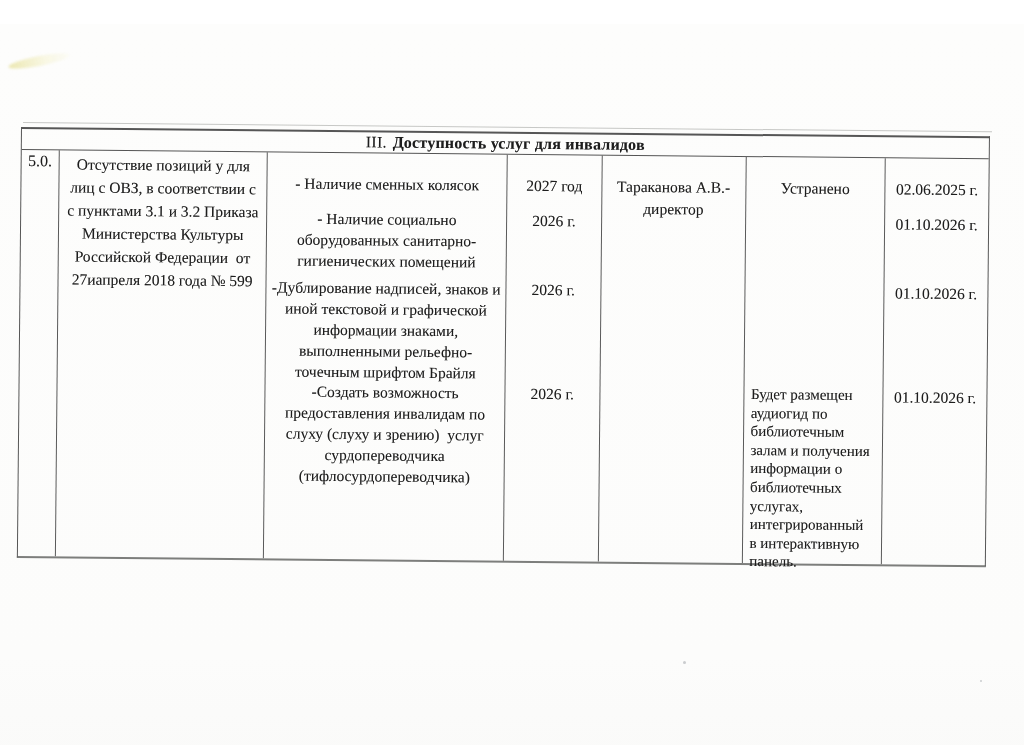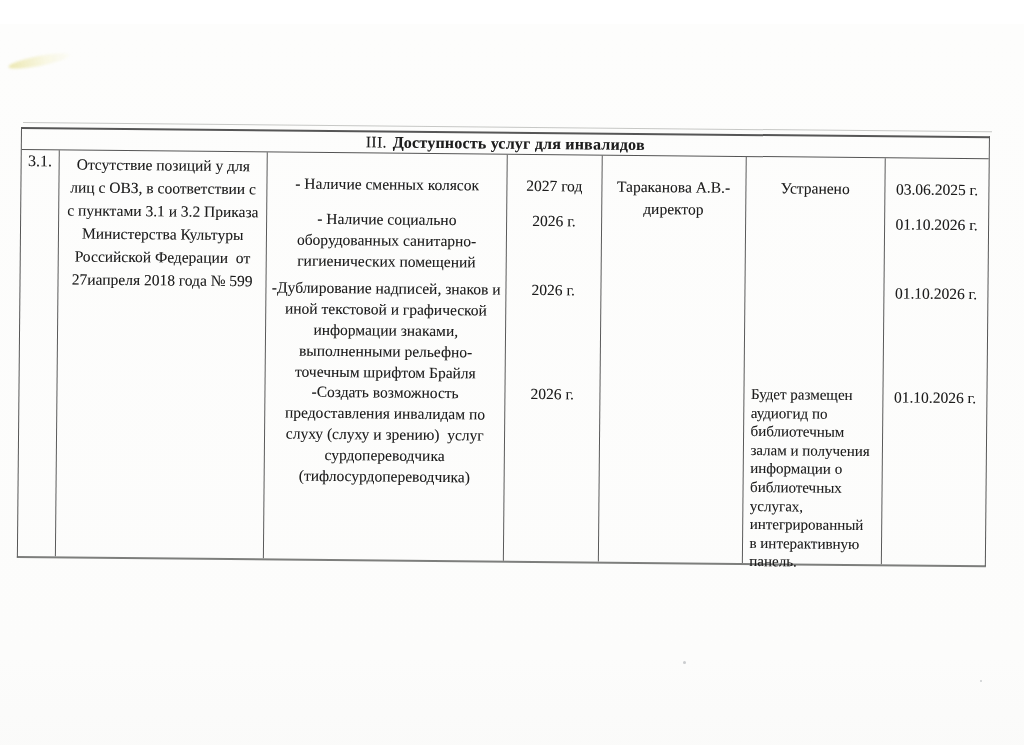--- a/index.html
+++ b/index.html
@@ -99,21 +99,21 @@
     <div class="tbl">
 
       <div class="thead">
         <span class="sec-num">III.</span>
         <span class="sec-title">Доступность услуг для инвалидов</span>
       </div>
 
       <div class="trow">
 
         <div class="cell c1">
-          <span>3.1.</span>
+          <span>5.0.</span>
         </div>
 
         <div class="cell c2">
           <div class="def">Отсутствие позиций у для лиц с ОВЗ, в соответствии с  с пунктами 3.1 и 3.2 Приказа Министерства Культуры Российской Федерации  от 27иапреля 2018 года № 599</div>
         </div>
 
         <div class="cell c3">
           <div class="blk t0">- Наличие сменных колясок</div>
           <div class="blk t1 narrow">- Наличие социально оборудованных санитарно-гигиенических помещений</div>
           <div class="blk t2">-Дублирование надписей, знаков и иной текстовой и графической информации знаками, выполненными рельефно-точечным шрифтом Брайля</div>
@@ -130,21 +130,21 @@
         <div class="cell c5">
           <div class="blk t0 resp">Тараканова А.В.- директор</div>
         </div>
 
         <div class="cell c6">
           <div class="blk t0">Устранено</div>
           <div class="blk status-long t3">Будет размещен аудиогид по библиотечным залам и получения информации о библиотечных услугах, интегрированный в интерактивную панель.</div>
         </div>
 
         <div class="cell c7">
-          <div class="blk t0 date">03.06.2025 г.</div>
+          <div class="blk t0 date">02.06.2025 г.</div>
           <div class="blk t1 date">01.10.2026 г.</div>
           <div class="blk t2 date">01.10.2026 г.</div>
           <div class="blk t3 date">01.10.2026 г.</div>
         </div>
 
       </div>
     </div>
   </div>
 
   <div class="speck a"></div>

